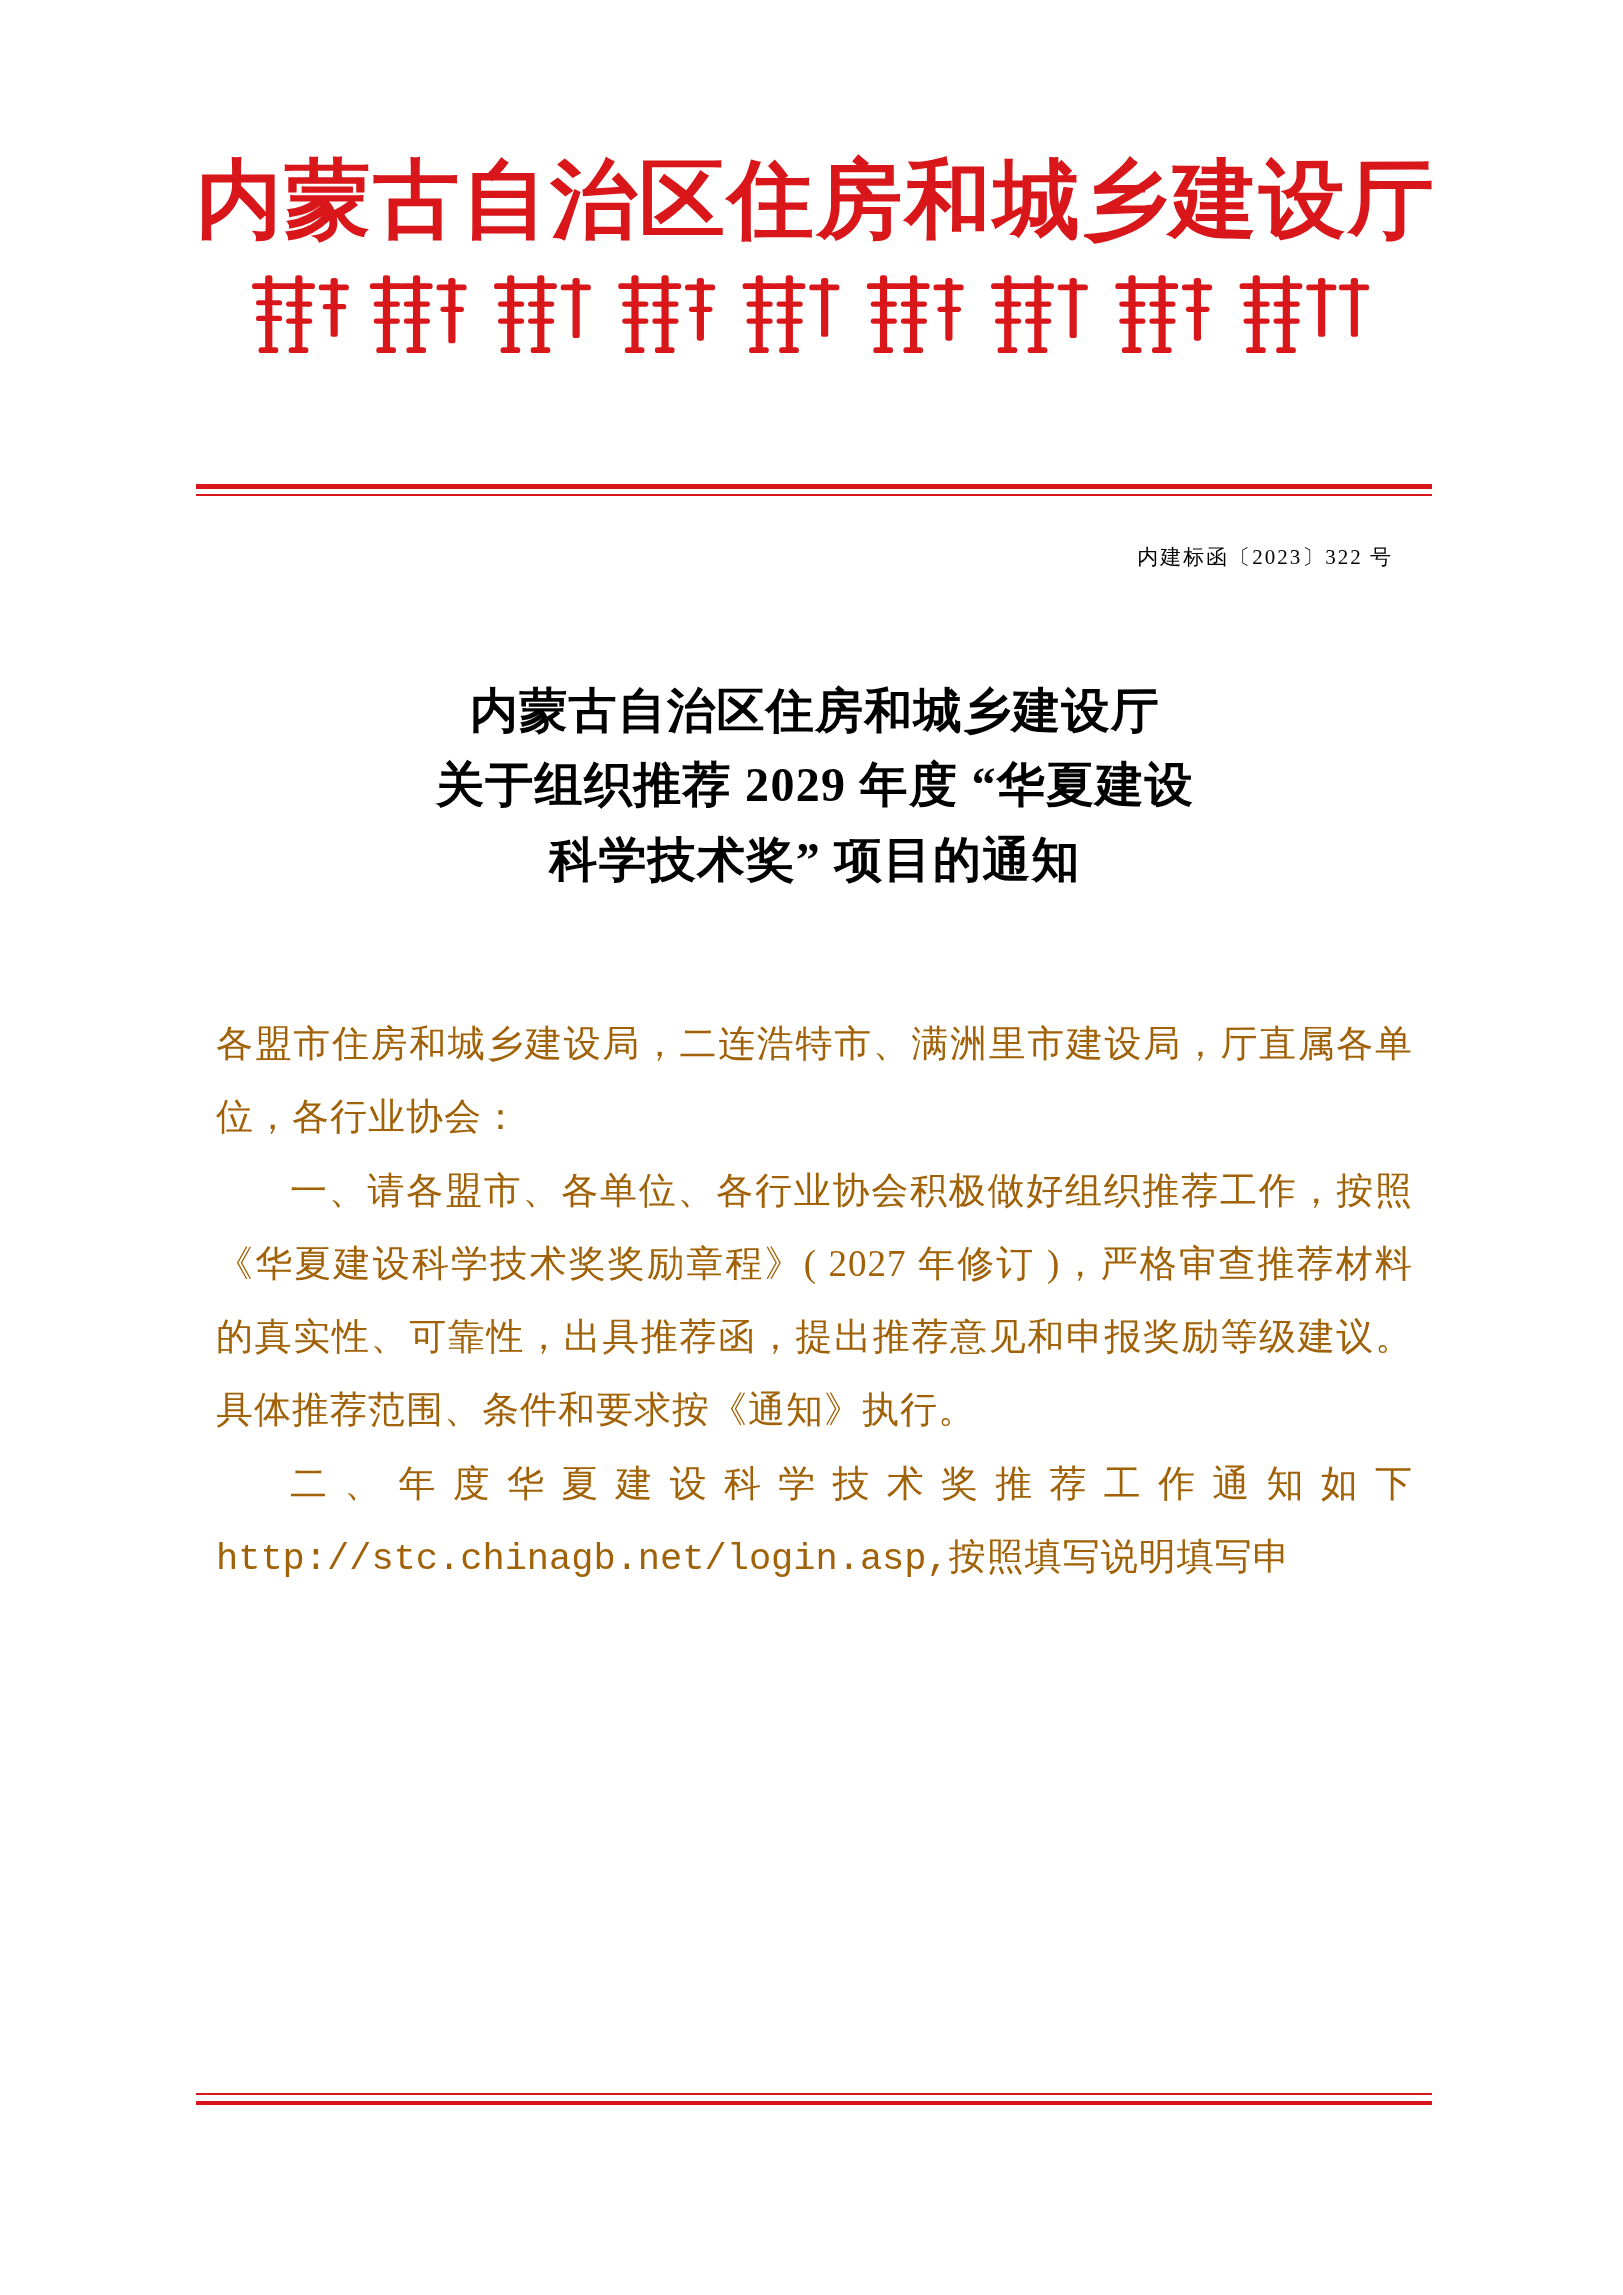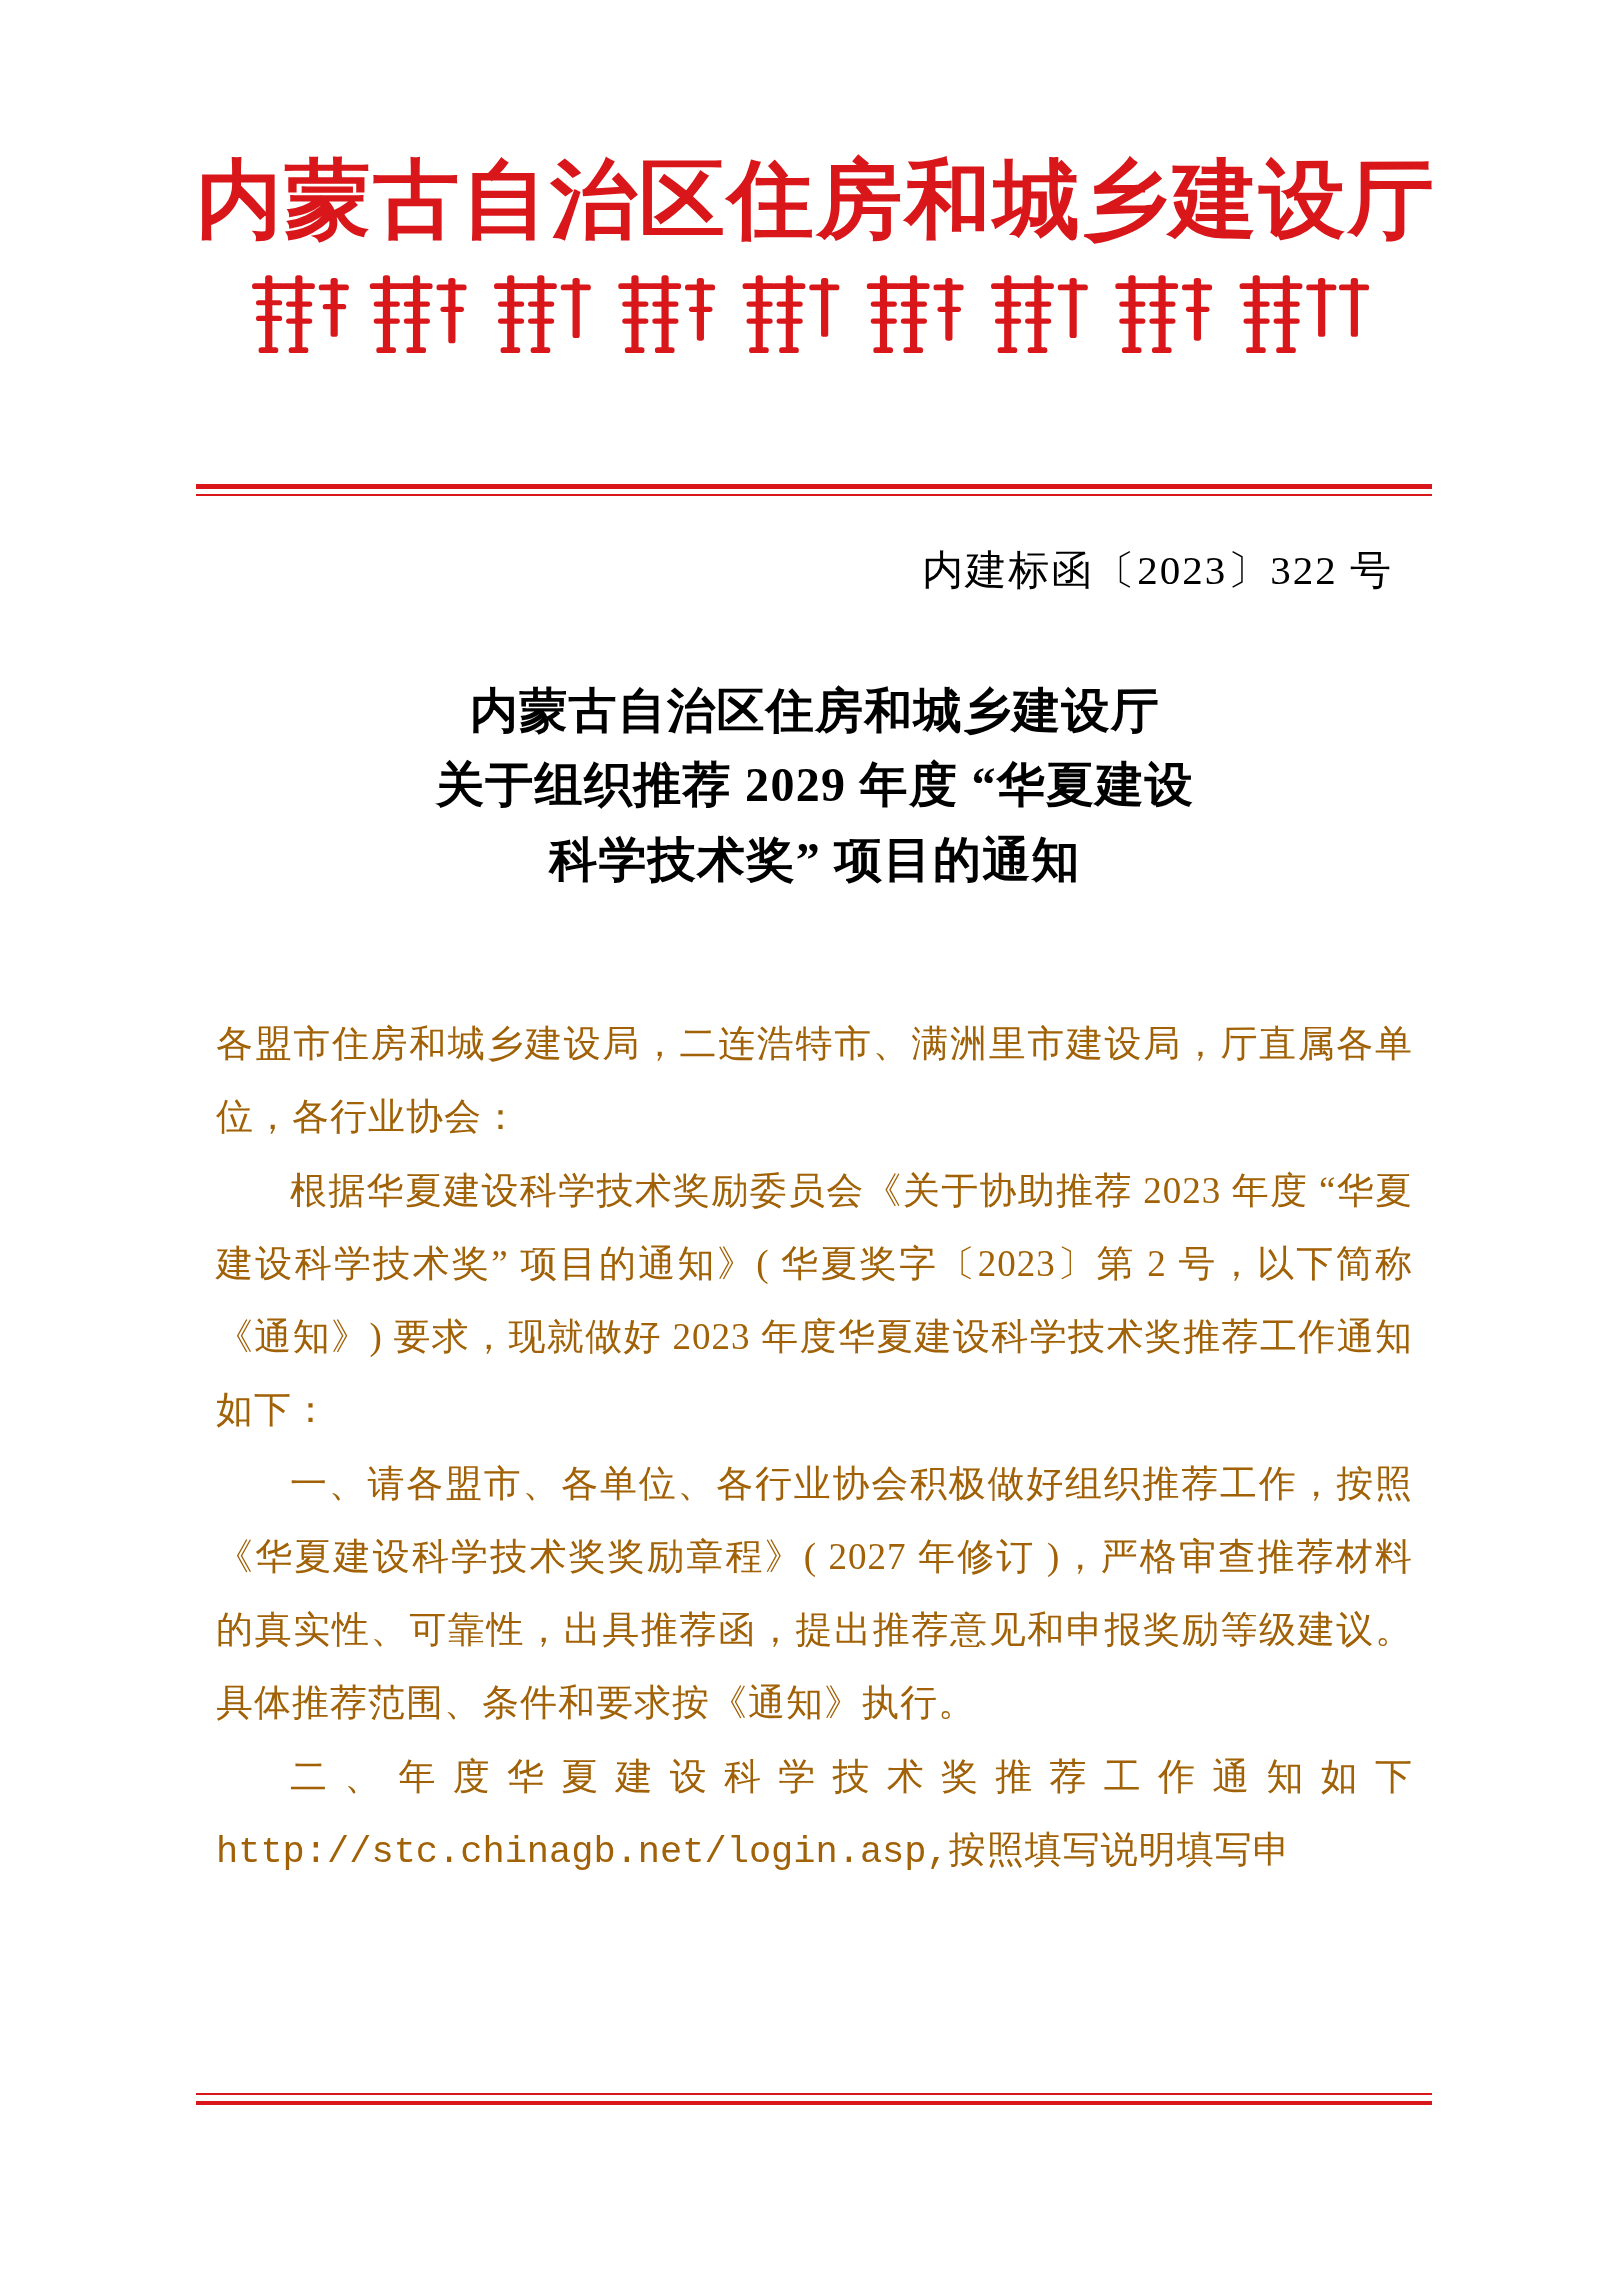--- a/index.html
+++ b/index.html
@@ -77,21 +77,21 @@
   
   .doc-number {
     position: absolute;
     left: 196px;
     top: 543px;
     width: 1236px;
     text-align: right;
     padding-right: 39px;
     box-sizing: border-box;
     font-family: "Liberation Serif", serif;
-    font-size: 41px;
+    font-size: 21px;
     letter-spacing: 2px;
     color: #000;
   }
 
   
   .doc-title {
     position: absolute;
     left: 262px;
     top: 674px;
     width: 1106px;
@@ -294,21 +294,20 @@
   <div class="doc-number">内建标函〔2023〕322 号</div>
 
   <div class="doc-title">
     <div>内蒙古自治区住房和城乡建设厅</div>
     <div>关于组织推荐 2029 年度 “华夏建设</div>
     <div>科学技术奖” 项目的通知</div>
   </div>
 
   <div class="body-text">
     <p>各盟市住房和城乡建设局，二连浩特市、满洲里市建设局，厅直属各单位，各行业协会：</p>
-    <p class="indent2">根据华夏建设科学技术奖励委员会《关于协助推荐 2023 年度 “华夏建设科学技术奖” 项目的通知》( 华夏奖字〔2023〕第 2 号，以下简称《通知》) 要求，现就做好 2023 年度华夏建设科学技术奖推荐工作通知如下：</p>
     <p class="indent2">一、请各盟市、各单位、各行业协会积极做好组织推荐工作，按照《华夏建设科学技术奖奖励章程》( 2027 年修订 )，严格审查推荐材料的真实性、可靠性，出具推荐函，提出推荐意见和申报奖励等级建议。具体推荐范围、条件和要求按《通知》执行。</p>
     <p class="indent2"><span>二、年度华夏建设科学技术奖推荐工作通知如下 </span><span class="mono-url">http://stc.chinagb.net/login.asp,</span><span>按照填写说明填写申</span></p>
   </div>
 
   <div class="footer-rule">
     <div class="rule-thin2"></div>
     <div class="rule-gap2"></div>
     <div class="rule-thick2"></div>
   </div>
 

